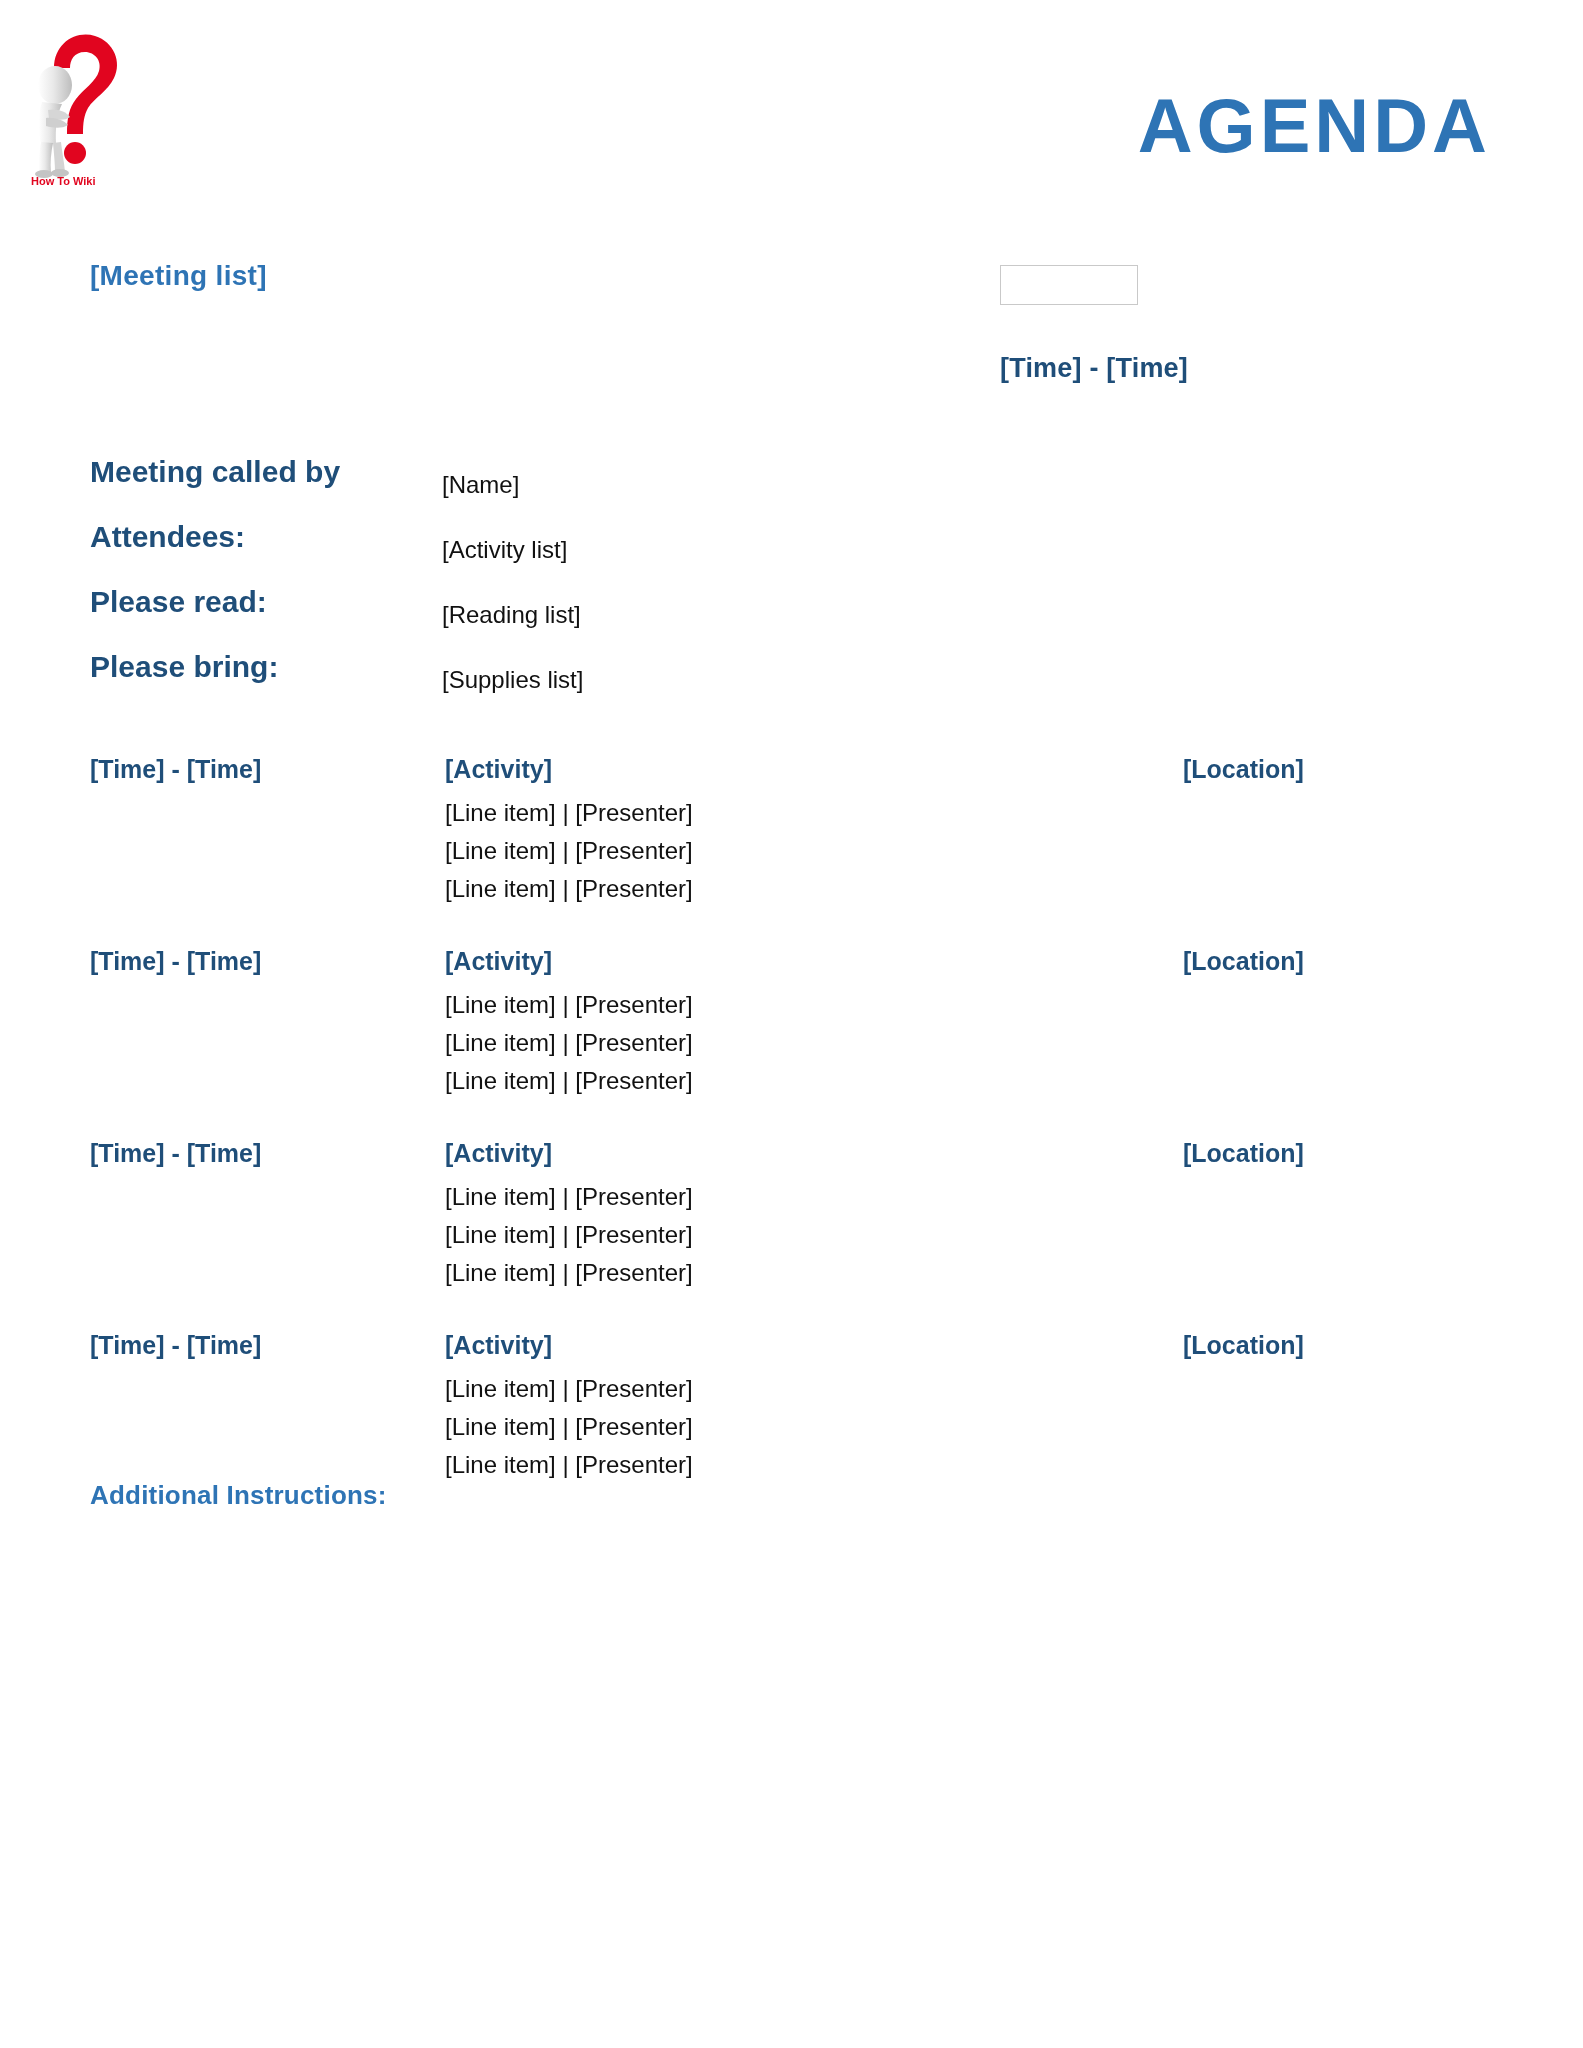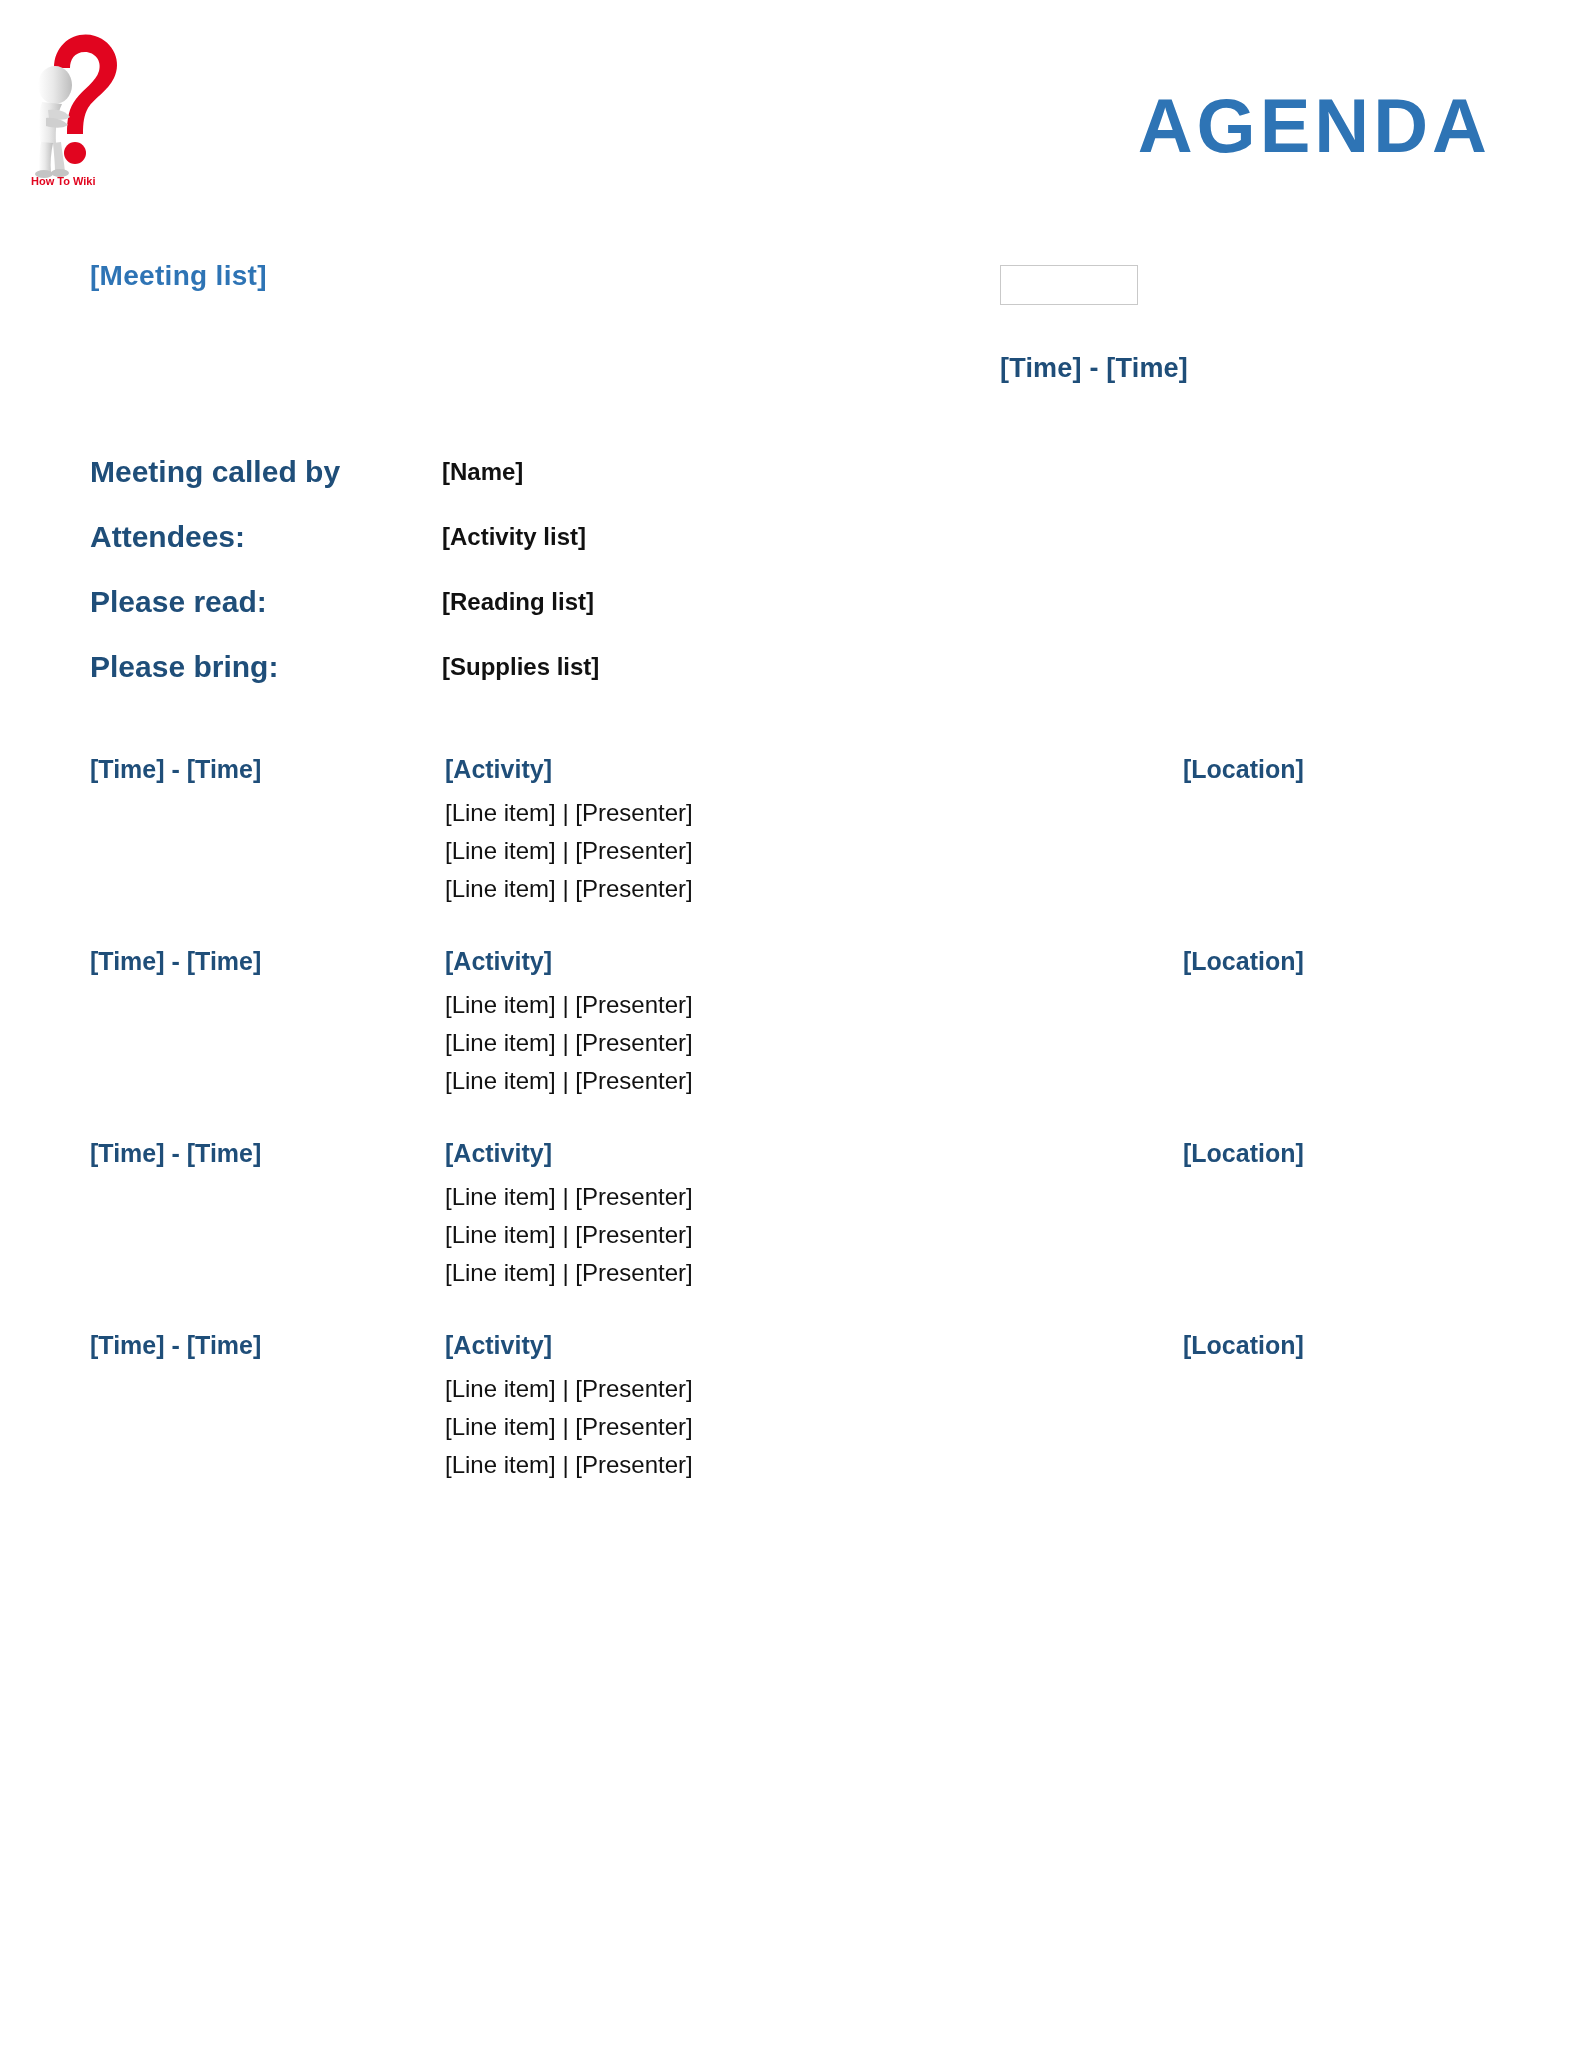--- a/index.html
+++ b/index.html
@@ -102,23 +102,23 @@
     left: 0;
     top: 0;
     font-size: 30px;
     font-weight: bold;
     color: #1F4E79;
     white-space: nowrap;
   }
   .meta-value {
     position: absolute;
     left: 352px;
-    top: 3px;
+    top: 16px;
     font-size: 24px;
-    font-weight: bold;
+    font-weight: normal;
     color: #111111;
     white-space: nowrap;
   }
 
   
   .agenda-list {
     position: absolute;
     left: 90px;
     top: 755px;
     width: 1400px;
@@ -310,15 +310,16 @@
       <div class="block-items">
         <div class="line-item">[Line item] | [Presenter]</div>
         <div class="line-item">[Line item] | [Presenter]</div>
         <div class="line-item">[Line item] | [Presenter]</div>
       </div>
     </div>
 
   </div>
 
   <div class="additional">
+    <div class="additional-heading">Additional Instructions:</div>
   </div>
 
 </div>
 
 </body></html>

